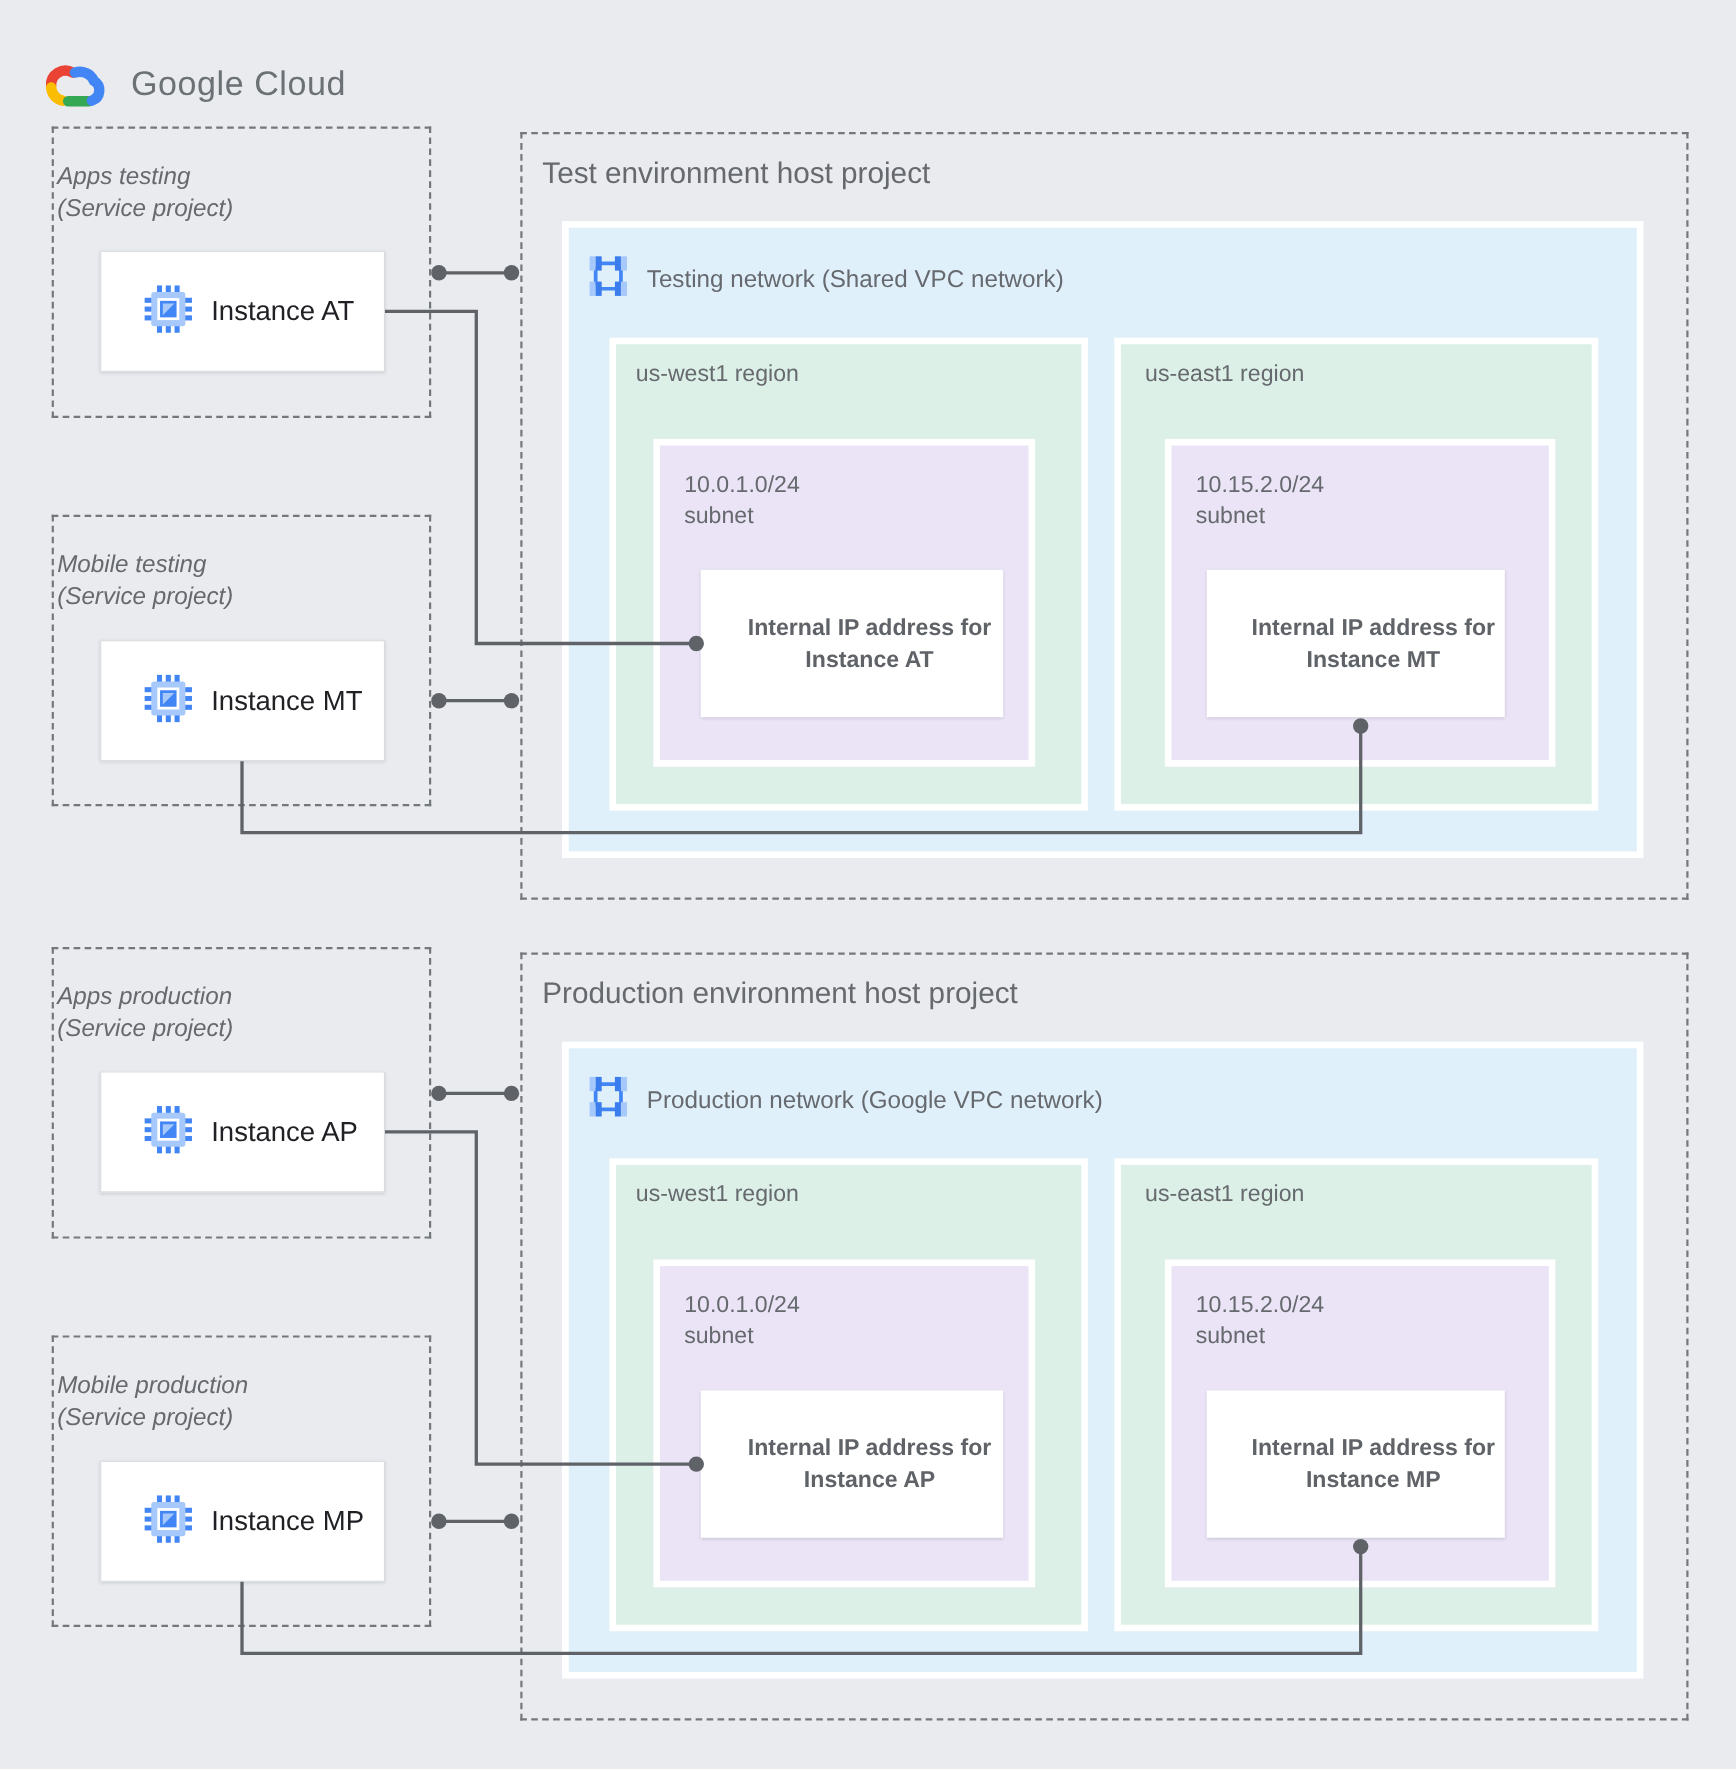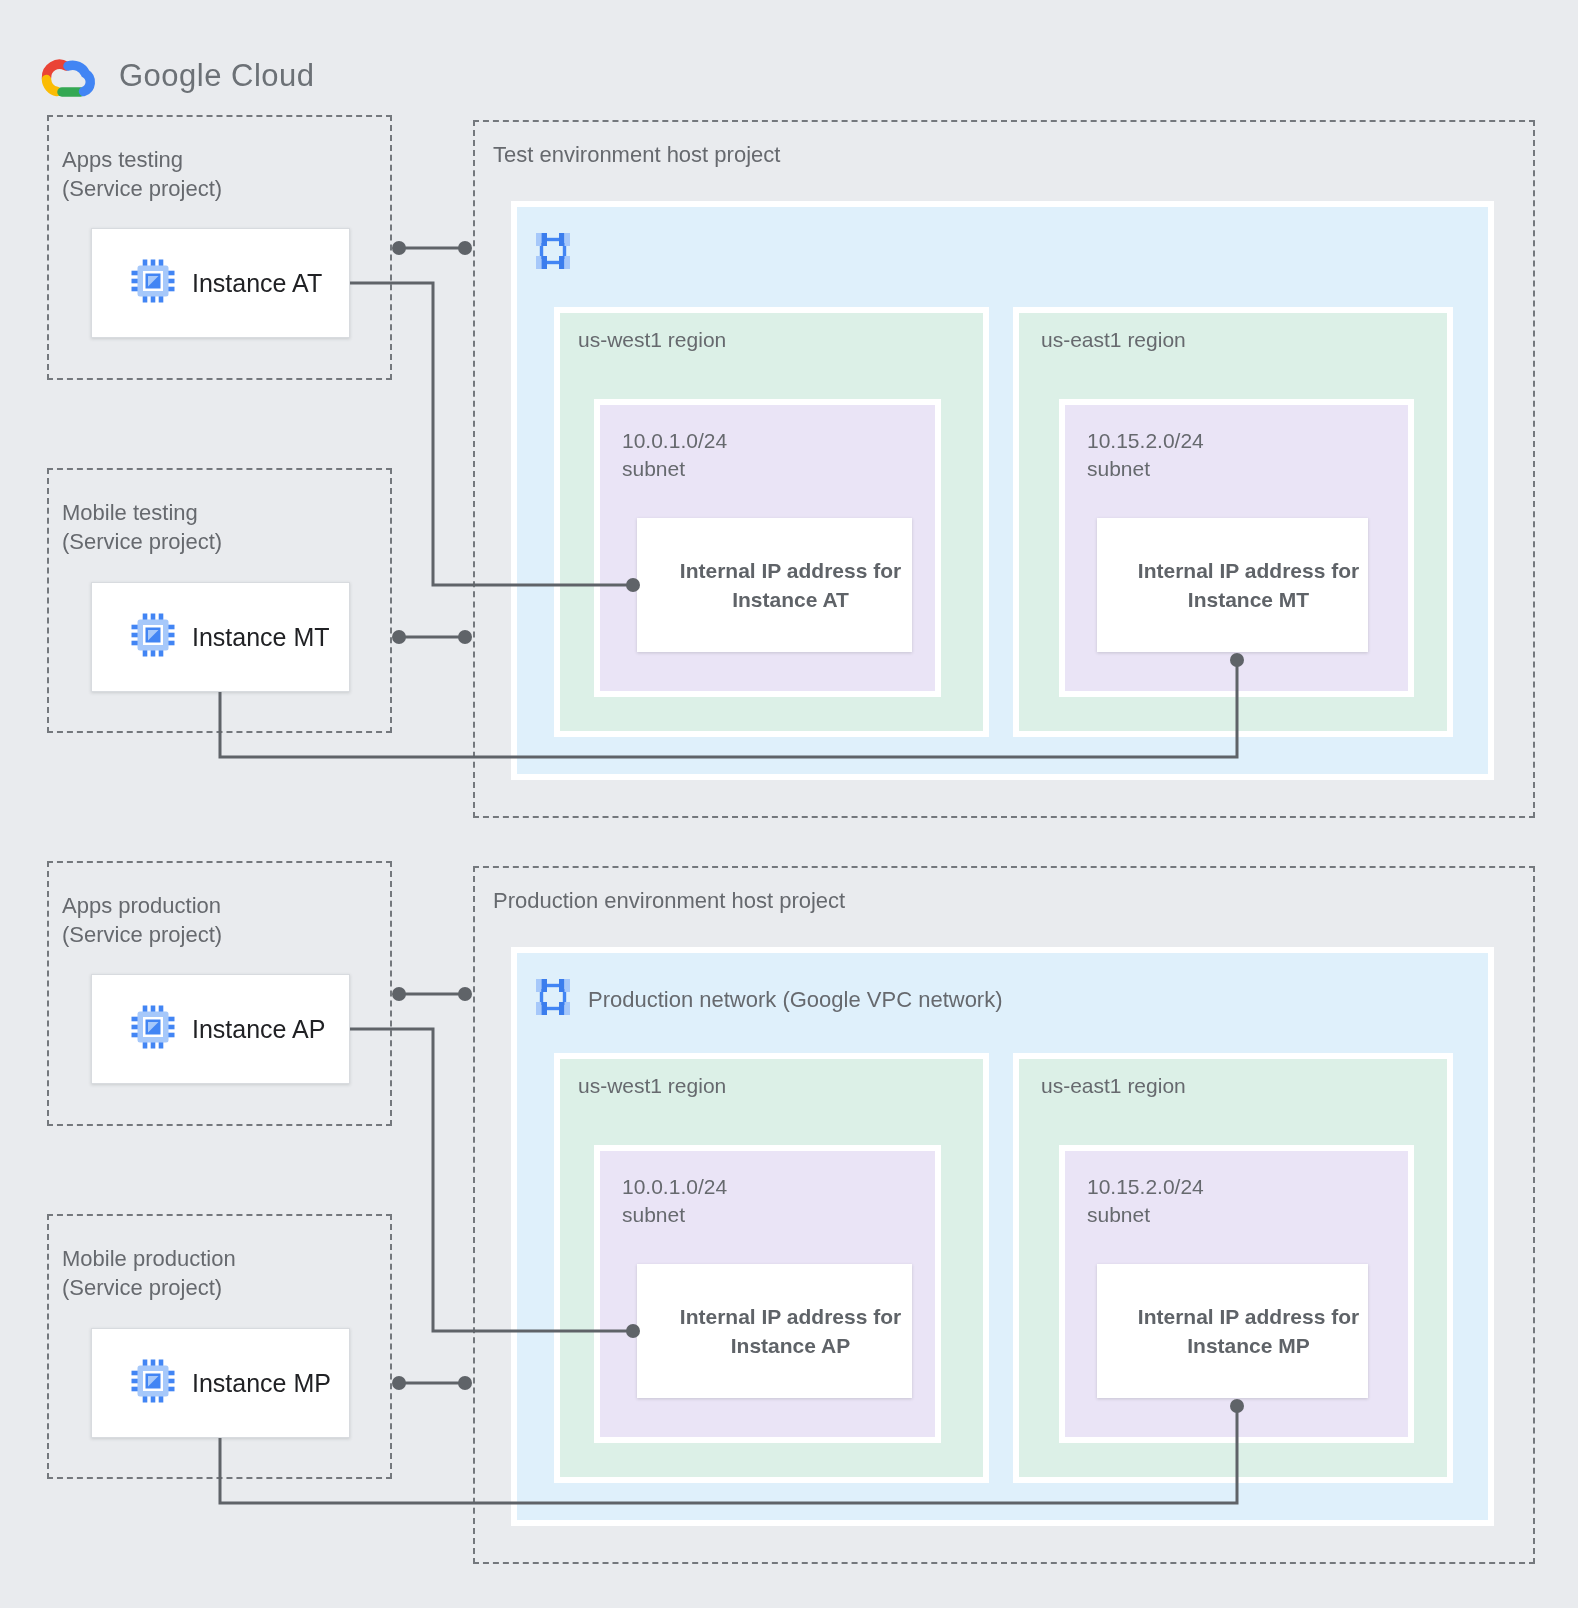--- a/index.html
+++ b/index.html
@@ -6,29 +6,29 @@
   .canvas{position:relative;width:1578px;height:1608px;background:#E9EBEE;overflow:hidden;
           font-family:"Liberation Sans",sans-serif;}
   .abs{position:absolute;}
   
   .logo{position:absolute;left:33px;top:38px;display:flex;align-items:center;gap:14px;margin-top:14px;}
   .logo-text{font-size:31px;color:#6C7176;letter-spacing:.5px;}
   
   .env{position:absolute;left:0;width:1578px;height:703px;}
   .svc-box{position:absolute;left:47px;width:345px;height:265px;
            border:2px dashed #74787D;box-sizing:border-box;}
-  .svc-label{position:absolute;left:62px;font-size:22px;line-height:29px;color:#66696E;}
+  .svc-label{position:absolute;left:52px;font-size:22px;line-height:29px;color:#66696E;font-style:italic;}
   .inst-card{position:absolute;left:91px;width:259px;height:110px;background:#fff;
              border:1px solid #D8DBDF;box-sizing:border-box;display:flex;align-items:center;
              box-shadow:0 1px 3px rgba(60,64,67,.18);}
   .inst-card .chip{margin-left:38px;flex:0 0 auto;}
   .inst-label{margin-left:16px;font-size:25px;color:#202124;}
   .host-box{position:absolute;left:473px;top:5px;width:1062px;height:698px;
             border:2px dashed #74787D;box-sizing:border-box;}
-  .host-title{position:absolute;left:493px;top:27px;font-size:22px;color:#66696E;}
+  .host-title{position:absolute;left:493px;top:27px;font-size:27px;color:#66696E;}
   .net-box{position:absolute;left:511px;top:86px;width:983px;height:579px;background:#DFF0FB;
            border:6px solid #fff;box-sizing:border-box;}
   .vpc-icon{position:absolute;left:533px;top:116px;}
   .net-label{position:absolute;left:588px;top:125px;font-size:22px;color:#66696E;line-height:28px;}
   .region-box{position:absolute;top:192px;height:430px;background:#DCF0E7;
               border:6px solid #fff;box-sizing:border-box;}
   .region-w{left:554px;width:435px;}
   .region-e{left:1013px;width:440px;}
   .region-label{position:absolute;top:213px;font-size:21px;color:#66696E;}
   .subnet-box{position:absolute;top:284px;height:298px;background:#EAE4F6;
@@ -82,20 +82,21 @@
             <rect x="8.5" y="2" width="5.5" height="13" fill="#3B7DED"></rect>
       <rect x="26" y="2" width="5.5" height="13" fill="#3B7DED"></rect>
             <rect x="31.5" y="2" width="5.5" height="13" fill="#A6C8FA"></rect>
       <rect x="3" y="25" width="5.5" height="13" fill="#A6C8FA"></rect>
             <rect x="8.5" y="25" width="5.5" height="13" fill="#3B7DED"></rect>
       <rect x="26" y="25" width="5.5" height="13" fill="#3B7DED"></rect>
             <rect x="31.5" y="25" width="5.5" height="13" fill="#A6C8FA"></rect>
     </g>
   </svg>
 </span>
+    <div class="net-label">Testing network (Shared VPC network)</div>
 
     <div class="region-box region-w"></div>
     <div class="region-label" style="left:578px">us-west1 region</div>
     <div class="subnet-box subnet-w"></div>
     <div class="subnet-label" style="left:622px">
       <div>10.0.1.0/24</div>
       <div>subnet</div>
     </div>
     <div class="ip-card ip-w">
       <span>Internal IP address for</span>

